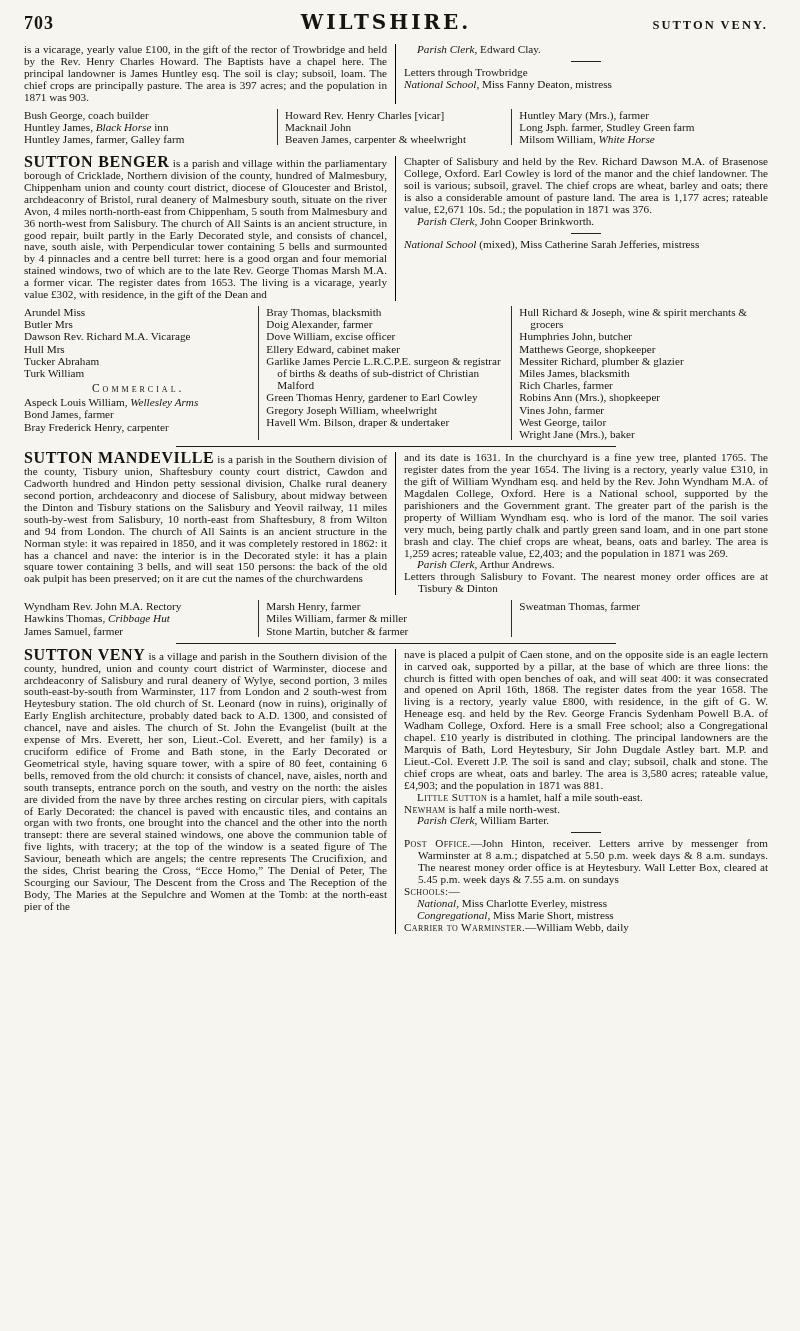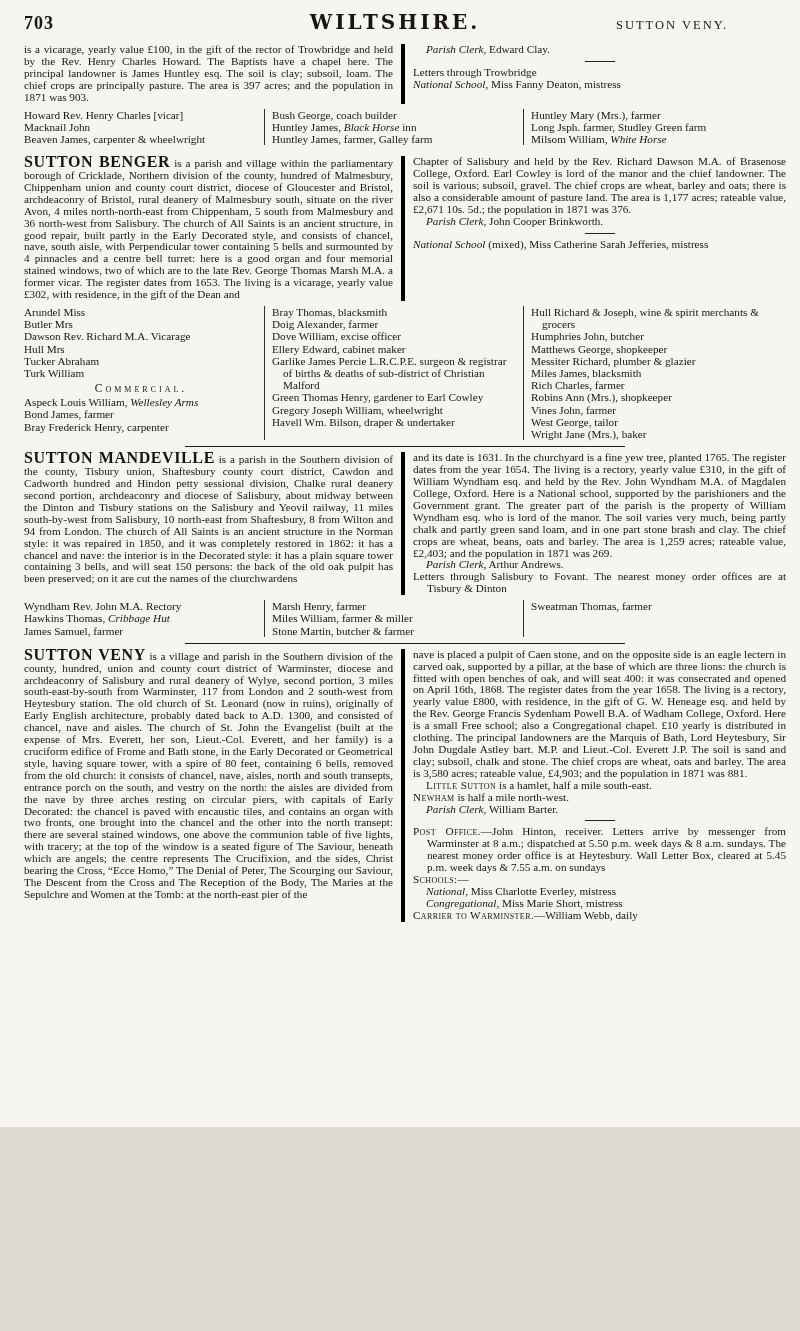--- a/index.html
+++ b/index.html
@@ -1,31 +1,31 @@
 <!DOCTYPE html>
 <html><head>
 <meta charset="utf-8">
 <style>
   html,body { margin:0; padding:0; background:#dddad2; }
   .page {
-    width:800px; height:1127px; box-sizing:border-box;
+    width:800px; height:1331px; box-sizing:border-box;
     background:#f7f5ef; color:#181511;
     font-family:"Liberation Serif","DejaVu Serif",serif;
-    padding:8px 14px 6px 24px; overflow:hidden; position:relative;
+    padding:8px 32px 6px 24px; overflow:hidden; position:relative;
   }
   
   .pagehead { display:flex; align-items:baseline; margin:2px 0 10px 0; }
   .pgnum { width:150px; font-size:18px; font-weight:bold; letter-spacing:1px; }
   .county { flex:1; text-align:center; font-size:20px; font-weight:bold;
             letter-spacing:3px; font-family:"DejaVu Serif",serif; }
-  .runhead { width:170px; font-size:12.5px; font-weight:normal; letter-spacing:2px; }
+  .runhead { width:170px; text-align:right; font-size:12.5px; font-weight:bold; letter-spacing:2px; }
 
   
   .twocol { display:flex; }
-  .coll { width:50%; box-sizing:border-box; padding-right:8px; border-right:4px solid #000000; }
+  .coll { width:50%; box-sizing:border-box; padding-right:8px; border-right:1px solid #000000; }
   .colr { width:50%; box-sizing:border-box; padding-left:8px;font-family:Liberation Serif, serif; }
   .para { margin:0; text-align:justify; font-size:11.2px; line-height:11.9px; }
   .para.ind { text-indent:13px; }
   .para.hang { padding-left:14px; text-indent:-14px; }
   b.lead { font-size:16px; letter-spacing:.6px; }
   .sc { font-variant:small-caps; letter-spacing:.4px; }
   .minirule { width:30px; border-top:1.6px solid #26231f; margin:5px auto; }
   .secrule { width:440px; border-top:1.7px solid #221f1b; margin:6px auto 5px auto; }
   .sect { margin-top:11px; }
 
@@ -55,29 +55,29 @@
     </div>
     <div class="colr">
       <p class="para ind"><i>Parish Clerk,</i><span> Edward Clay.</span></p>
       <div class="minirule"></div>
       <p class="para">Letters through Trowbridge</p>
       <p class="para hang"><i>National School,</i><span> Miss Fanny Deaton, mistress</span></p>
     </div>
   </div>
 
   <div class="dir3">
+    <div class="dcol c2">
+      <div class="entry">Bush George, coach builder</div>
+      <div class="entry"><span>Huntley James, </span><i>Black Horse</i><span> inn</span></div>
+      <div class="entry">Huntley James, farmer, Galley farm</div>
+    </div>
     <div class="dcol c1">
       <div class="entry">Howard Rev. Henry Charles [vicar]</div>
       <div class="entry">Macknail John</div>
       <div class="entry">Beaven James, carpenter &amp; wheelwright</div>
-    </div>
-    <div class="dcol c2">
-      <div class="entry">Bush George, coach builder</div>
-      <div class="entry"><span>Huntley James, </span><i>Black Horse</i><span> inn</span></div>
-      <div class="entry">Huntley James, farmer, Galley farm</div>
     </div>
     <div class="dcol c3">
       <div class="entry">Huntley Mary (Mrs.), farmer</div>
       <div class="entry">Long Jsph. farmer, Studley Green farm</div>
       <div class="entry"><span>Milsom William, </span><i>White Horse</i><span></span></div>
     </div>
   </div>
 
   <div class="twocol sect">
     <div class="coll">

